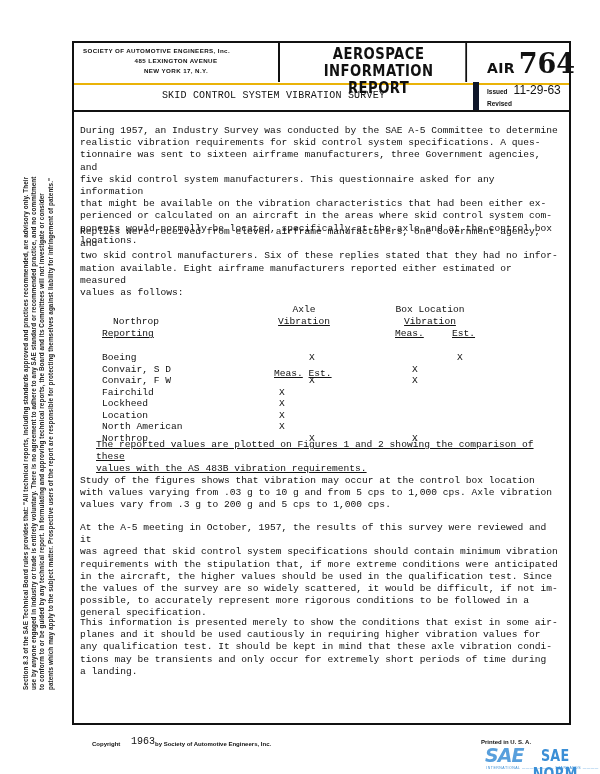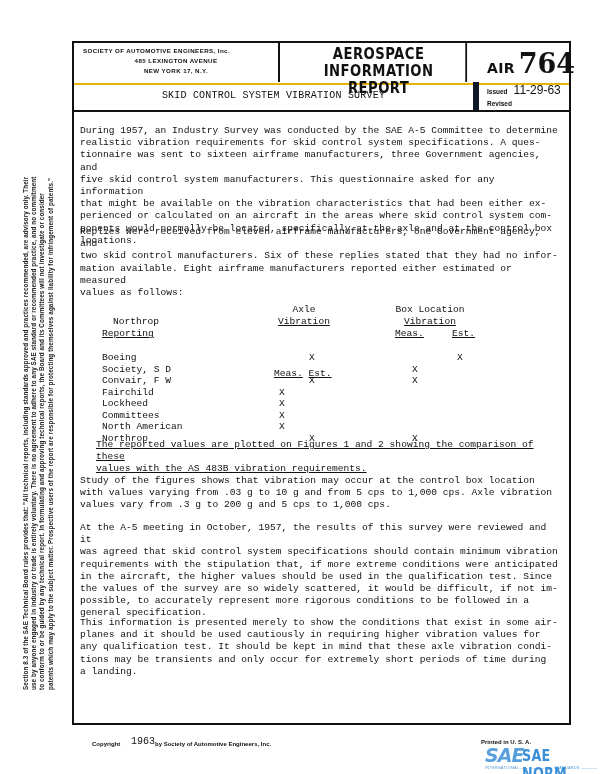--- a/index.html
+++ b/index.html
@@ -47,21 +47,21 @@
     .th { position: absolute; text-align: center; white-space: nowrap; }
     .u { text-decoration: underline; }
     .row { position: absolute; left: 0; height: 11.5px; width: 400px; }
     .row .co { position: absolute; left: 0; white-space: nowrap; }
     .row .mk { position: absolute; width: 10px; text-align: center; }
 
     .signoff { position: absolute; left: 80px; top: 683px; width: 480px; font-family: "Liberation Mono", monospace; font-size: 9.6px; line-height: 12.2px; }
     .signoff .s1 { padding-left: 133px; }
     .signoff .s2 { padding-left: 80px; }
 
-    .footer { position: absolute; left: 0; top: 736px; width: 600px; height: 38px; }
+    .footer { position: absolute; left: 0; top: 736px; width: 600px; height: 38px; text-align: center; }
     .footer .copy { position: absolute; left: 92px; top: 5px; font-family: "Liberation Sans", sans-serif; font-weight: bold; font-size: 6px; }
     .footer .yr { position: absolute; left: 131px; top: 0px; font-family: "Liberation Mono", monospace; font-size: 10px; }
     .footer .by { position: absolute; left: 155px; top: 5px; font-family: "Liberation Sans", sans-serif; font-weight: bold; font-size: 6px; }
     .footer .printed { position: absolute; left: 481px; top: 3px; font-family: "Liberation Sans", sans-serif; font-weight: bold; font-size: 6px; }
     .wm { position: absolute; left: 485px; top: 8px; width: 115px; height: 28px; }
     .wm .sae { position: absolute; left: 0; top: 0; font-family: "DejaVu Sans", sans-serif; font-weight: bold; font-style: italic; font-size: 19px; color: #3b8fd6; opacity: 0.85; letter-spacing: -1px; }
     .wm .norm { position: absolute; left: 37px; top: 3px; font-family: "DejaVu Sans", sans-serif; font-weight: bold; font-size: 15px; color: #3b8fd6; letter-spacing: 0.3px; transform: scaleX(0.85); transform-origin: left; }
     .wm .sub { position: absolute; left: 0; top: 22px; width: 115px; font-family: "Liberation Sans", sans-serif; font-size: 3.5px; color: #3b8fd6; letter-spacing: 0.5px; white-space: nowrap; }
   </style>
 </head>
@@ -133,21 +133,21 @@
     </div>
 
     <div class="row" style="top:60px;">
       <span class="co">Boeing</span>
       <span class="mk" style="left:175px;"></span>
       <span class="mk" style="left:205px;">X</span>
       <span class="mk" style="left:308px;"></span>
       <span class="mk" style="left:353px;">X</span>
     </div>
     <div class="row" style="top:71.5px;">
-      <span class="co">Society, S D</span>
+      <span class="co">Convair, S D</span>
       <span class="mk" style="left:175px;"></span>
       <span class="mk" style="left:205px;"></span>
       <span class="mk" style="left:308px;">X</span>
       <span class="mk" style="left:353px;"></span>
     </div>
     <div class="row" style="top:83px;">
       <span class="co">Convair, F W</span>
       <span class="mk" style="left:175px;"></span>
       <span class="mk" style="left:205px;">X</span>
       <span class="mk" style="left:308px;">X</span>
@@ -161,21 +161,21 @@
       <span class="mk" style="left:353px;"></span>
     </div>
     <div class="row" style="top:106px;">
       <span class="co">Lockheed</span>
       <span class="mk" style="left:175px;">X</span>
       <span class="mk" style="left:205px;"></span>
       <span class="mk" style="left:308px;"></span>
       <span class="mk" style="left:353px;"></span>
     </div>
     <div class="row" style="top:117.5px;">
-      <span class="co">Committees</span>
+      <span class="co">Location</span>
       <span class="mk" style="left:175px;">X</span>
       <span class="mk" style="left:205px;"></span>
       <span class="mk" style="left:308px;"></span>
       <span class="mk" style="left:353px;"></span>
     </div>
     <div class="row" style="top:129px;">
       <span class="co">North American</span>
       <span class="mk" style="left:175px;">X</span>
       <span class="mk" style="left:205px;"></span>
       <span class="mk" style="left:308px;"></span>

